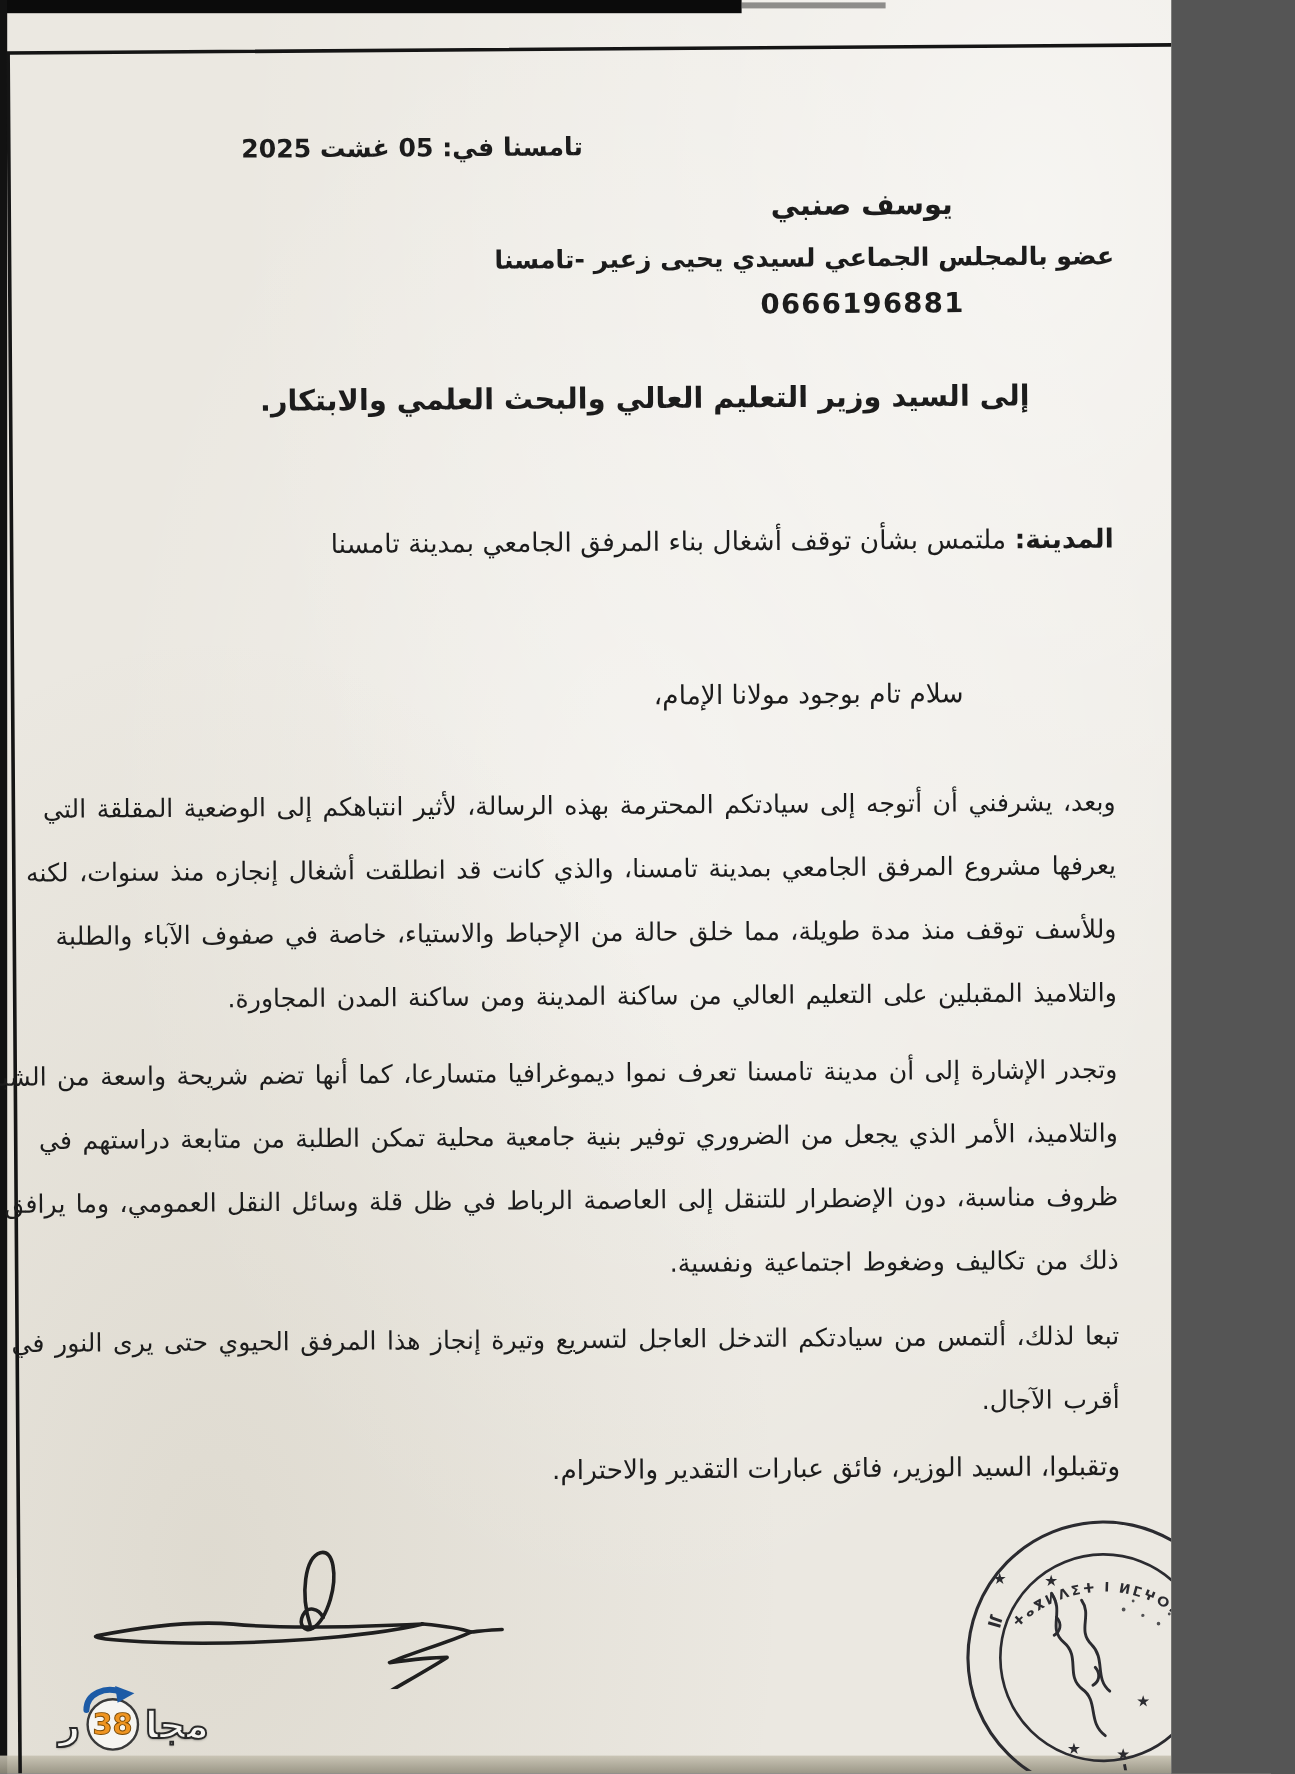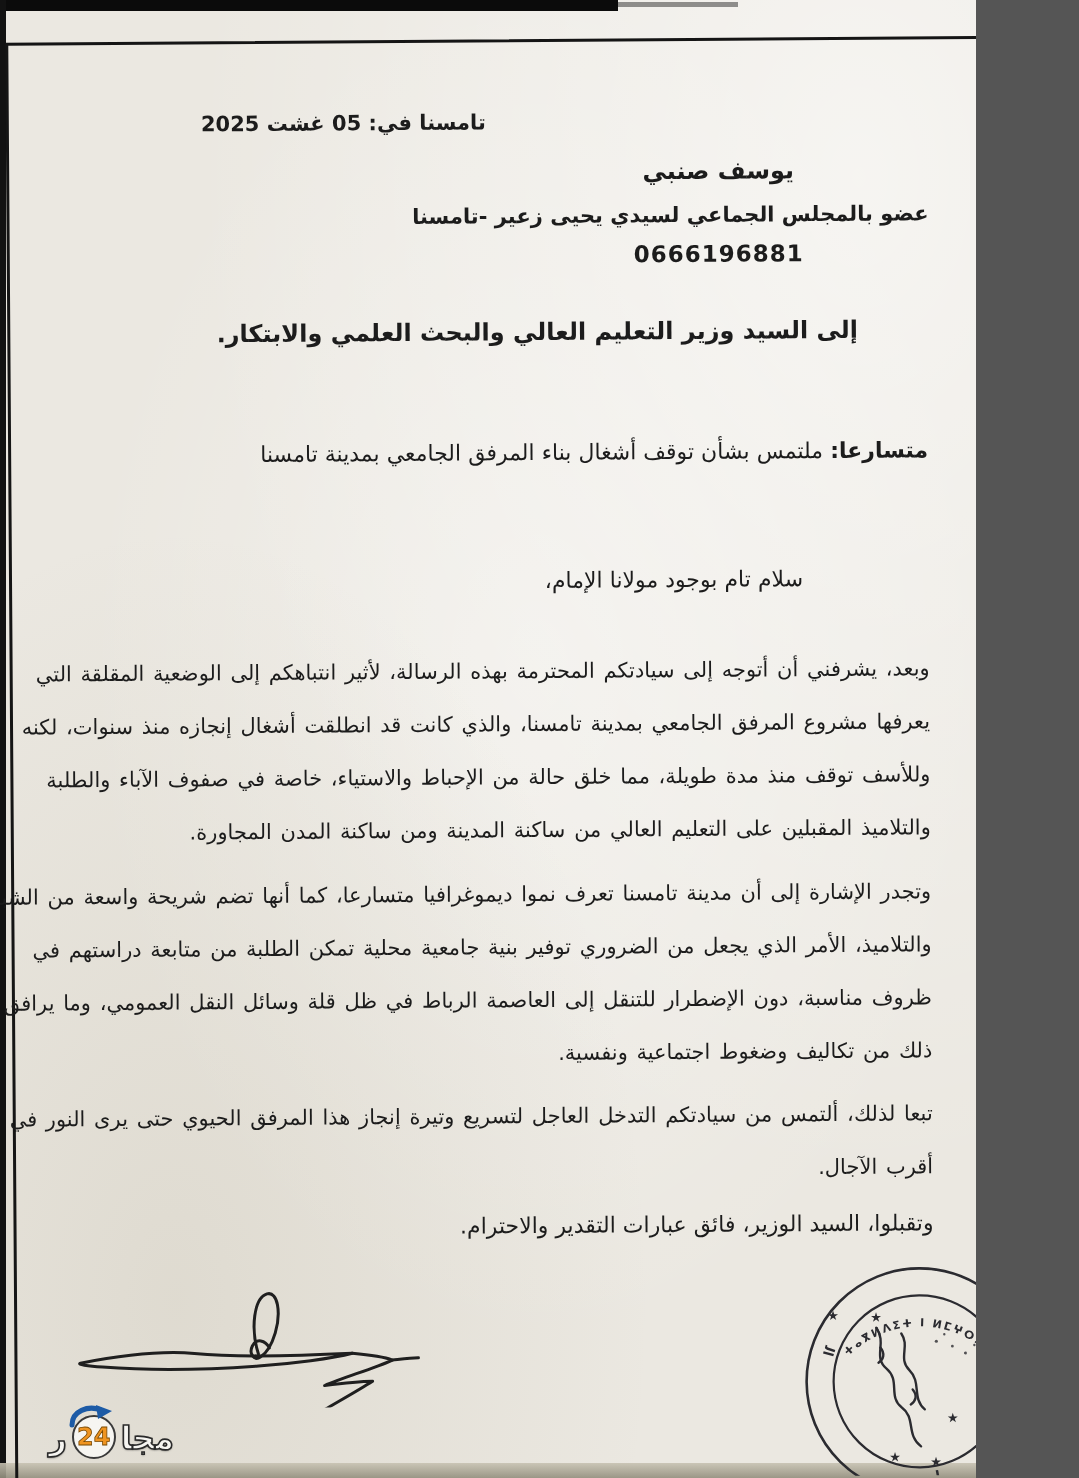--- a/index.html
+++ b/index.html
@@ -69,21 +69,21 @@
 
     <div class="abs date-line">تامسنا في: 05 غشت 2025</div>
 
     <div class="abs sender-name">يوسف صنبي</div>
     <div class="abs sender-role">عضو بالمجلس الجماعي لسيدي يحيى زعير -تامسنا</div>
     <div class="abs sender-phone">0666196881</div>
 
     <div class="abs recipient">إلى السيد وزير التعليم العالي والبحث العلمي والابتكار.</div>
 
     <div class="abs subject">
-      <span class="b">متسارعا:</span>
+      <span class="b">المدينة:</span>
       <span>ملتمس بشأن توقف أشغال بناء المرفق الجامعي بمدينة تامسنا</span>
     </div>
 
     <div class="abs greeting">سلام تام بوجود مولانا الإمام،</div>
 
     <div class="abs para p1">
         <div class="line">وبعد، يشرفني أن أتوجه إلى سيادتكم المحترمة بهذه الرسالة، لأثير انتباهكم إلى الوضعية المقلقة التي</div>
         <div class="line">يعرفها مشروع المرفق الجامعي بمدينة تامسنا، والذي كانت قد انطلقت أشغال إنجازه منذ سنوات، لكنه</div>
         <div class="line">وللأسف توقف منذ مدة طويلة، مما خلق حالة من الإحباط والاستياء، خاصة في صفوف الآباء والطلبة</div>
         <div class="line last">والتلاميذ المقبلين على التعليم العالي من ساكنة المدينة ومن ساكنة المدن المجاورة.</div>
@@ -152,21 +152,21 @@
         <path d="M128,140 C133,146 131,152 126,155"></path>
       </g>
     </svg>
 
   </div>
 
   <div class="watermark">
     <span class="wm-text">مجا</span>
     <span class="wm-badge">
       <span class="wm-circle">
-        <span class="wm-num">24</span>
+        <span class="wm-num">38</span>
       </span>
       <svg class="wm-arrow" width="52" height="26" viewBox="0 0 52 26">
         <path d="M4,22 C4,8 20,2 33,7" fill="none" stroke="#1d5ba6" stroke-width="5" stroke-linecap="round"></path>
         <path d="M28,2 L44,8 L30,16 Z" fill="#1d5ba6"></path>
       </svg>
     </span>
     <span class="wm-text">ر</span>
   </div>
 
 </div>

